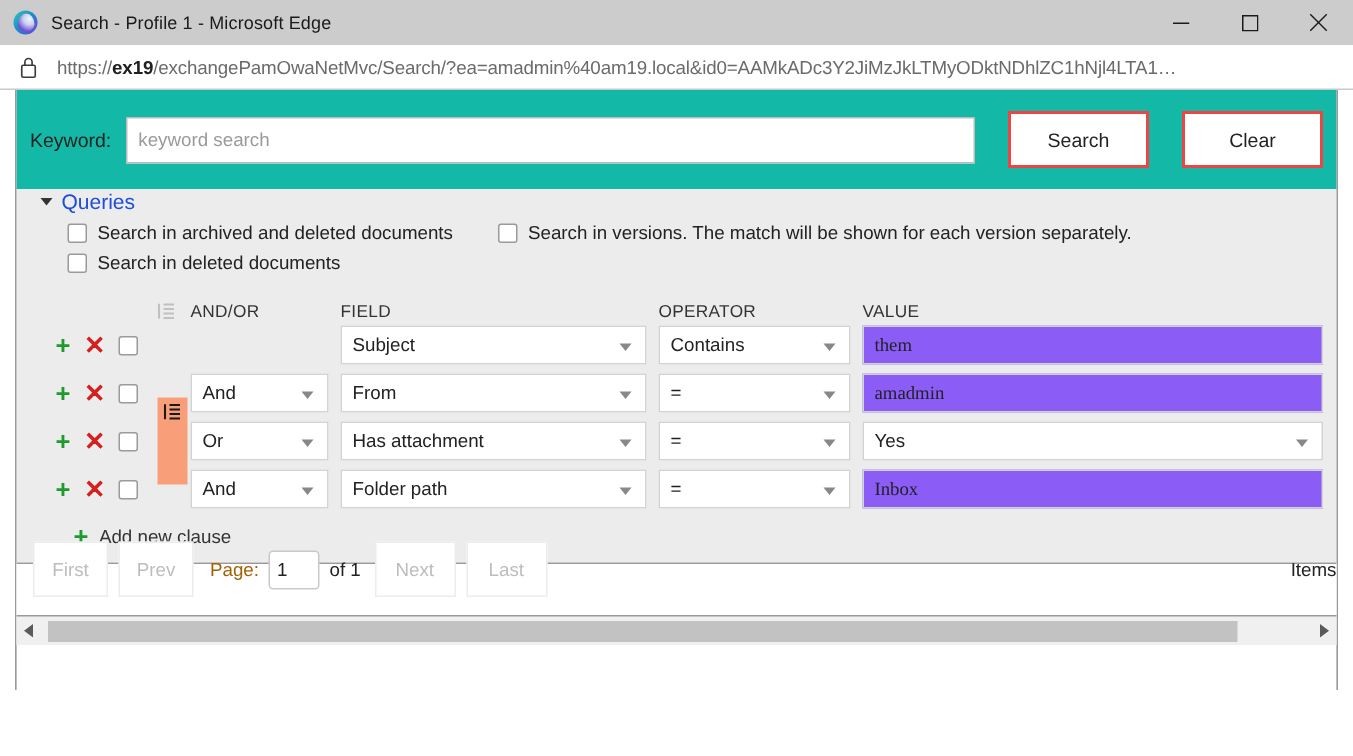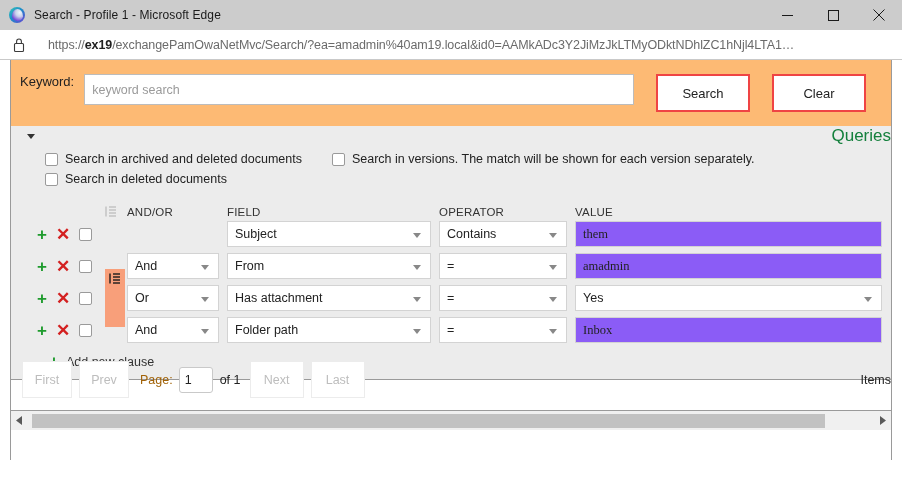--- a/index.html
+++ b/index.html
@@ -79,21 +79,20 @@
     flex: 0 0 auto;
   }
   .lock-icon svg { display: block; }
   .url-text {
     font-size: 12.5px;
     color: #6b6b6b;
     white-space: nowrap;
     overflow: hidden;
     letter-spacing: -0.1px;
     padding-right: 14px;
-    margin-left: 10px;
   }
   .url-text b { color: #202020; font-weight: 700; }
 
   
   .page {
     flex: 1 1 auto;
     position: relative;
     background: #ffffff;
     display: flex;
     flex-direction: column;
@@ -114,24 +113,25 @@
   }
   .right-rule {
     position: absolute;
     right: 10px; top: 0; bottom: 0;
     width: 1px;
     background: #9a9a9a;
   }
 
   
   .keyword-band {
-    background: #fdba74;
-    padding: 14px 16px 14px 0;
+    background: #14b8a6;
+    padding: 14px 0 14px 0;
     margin: 0 11px;
     display: flex;
+    align-items: center;
     flex: 0 0 auto;
   }
   .kw-label {
     font-size: 13px;
     color: #222;
     margin-left: 9px;
     margin-right: 10px;
     white-space: nowrap;
   }
   .kw-input {
@@ -161,24 +161,23 @@
   
   .queries-band {
     background: #ececec;
     margin: 0 11px;
     padding: 0 0 6px 0;
     flex: 0 0 auto;
   }
   .queries-head {
     display: flex;
     align-items: center;
-    font-size: 17px;
-    color: #15803d;
+    font-size: 14px;
+    color: #1d4ed8;
     padding-left: 16px;
-    justify-content: space-between;
   }
   .caret {
     width: 0; height: 0;
     border-left: 4px solid transparent;
     border-right: 4px solid transparent;
     border-top: 5px solid #333;
     margin-right: 6px;
     margin-top: 1px;
   }
   .chk-row {

